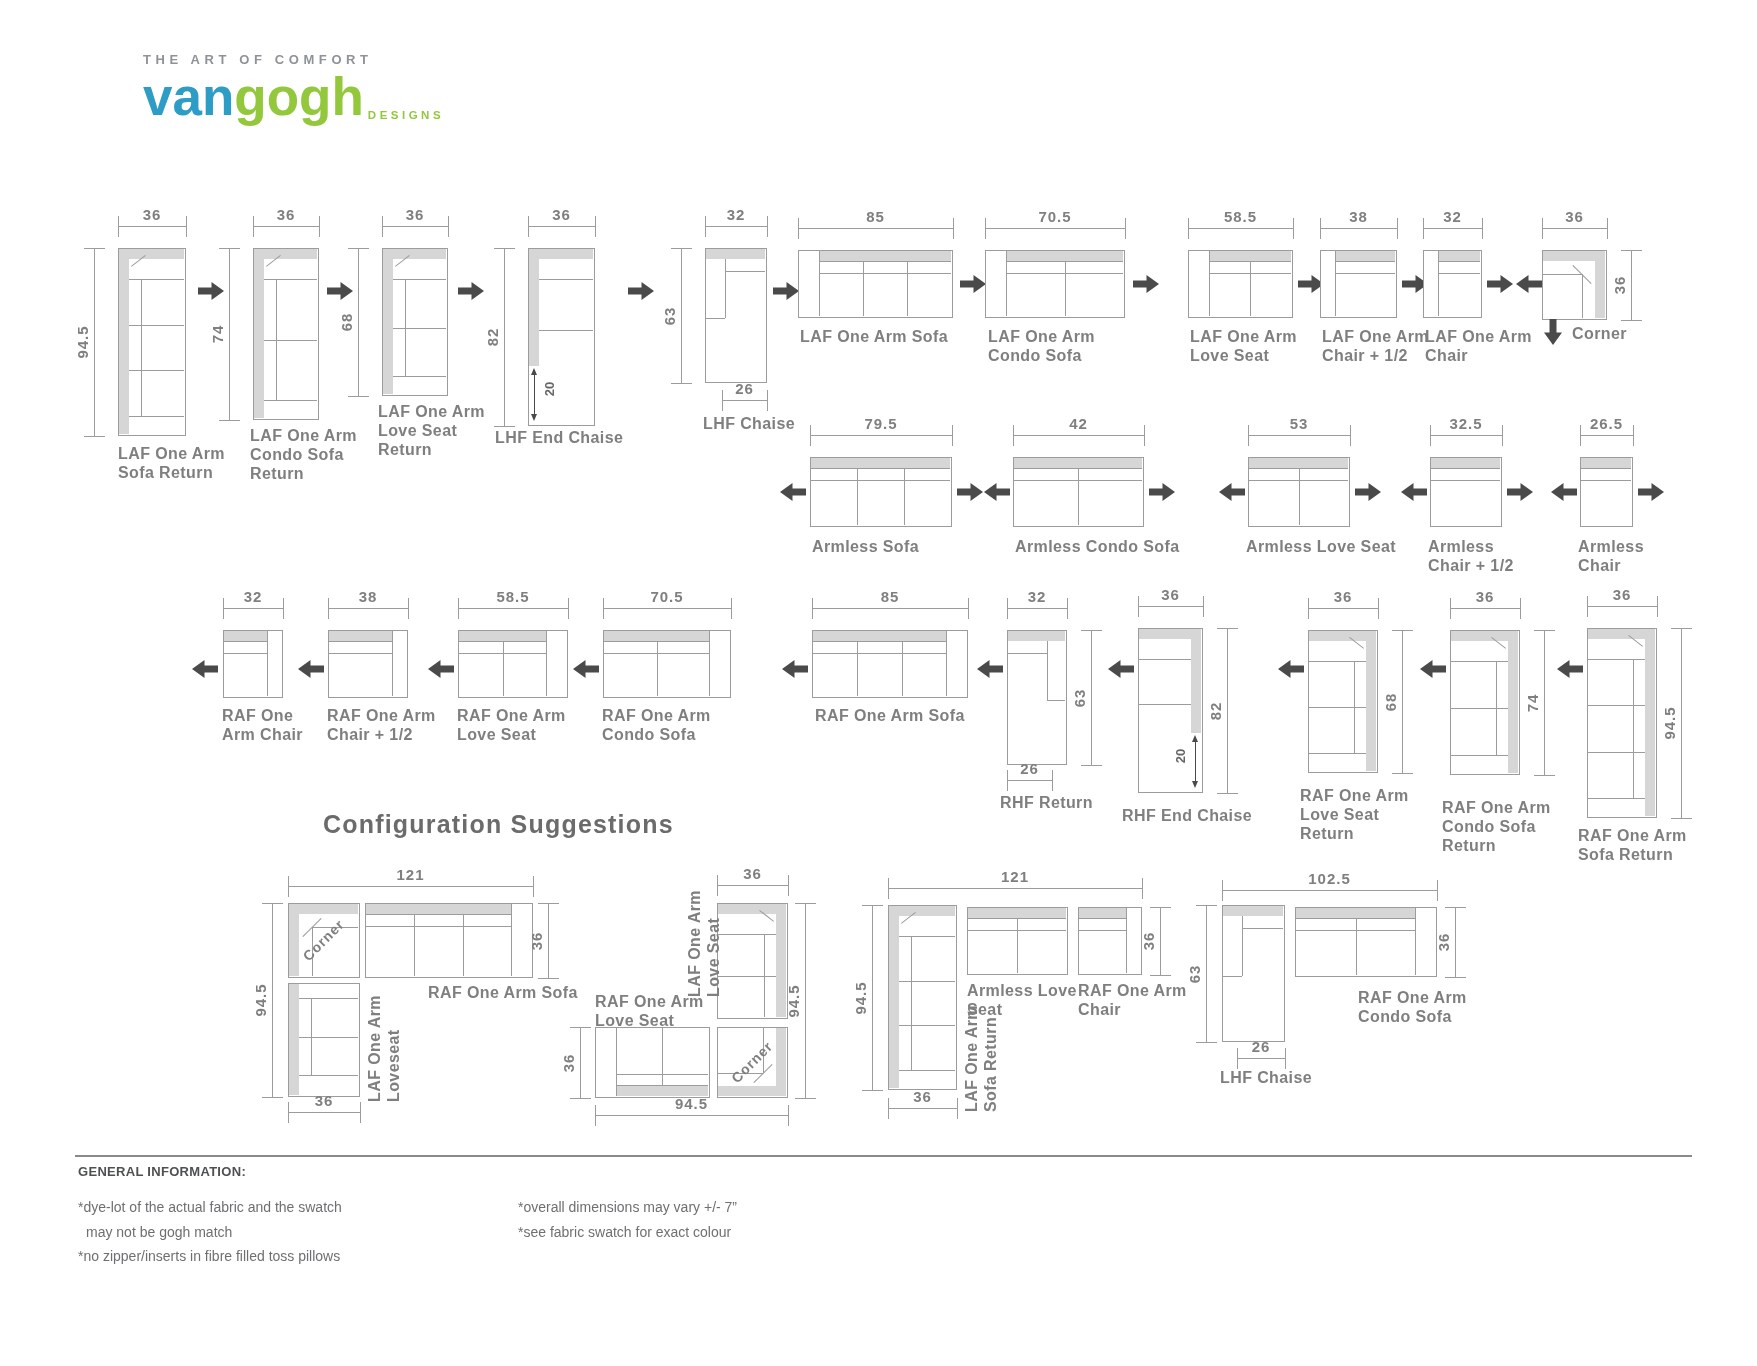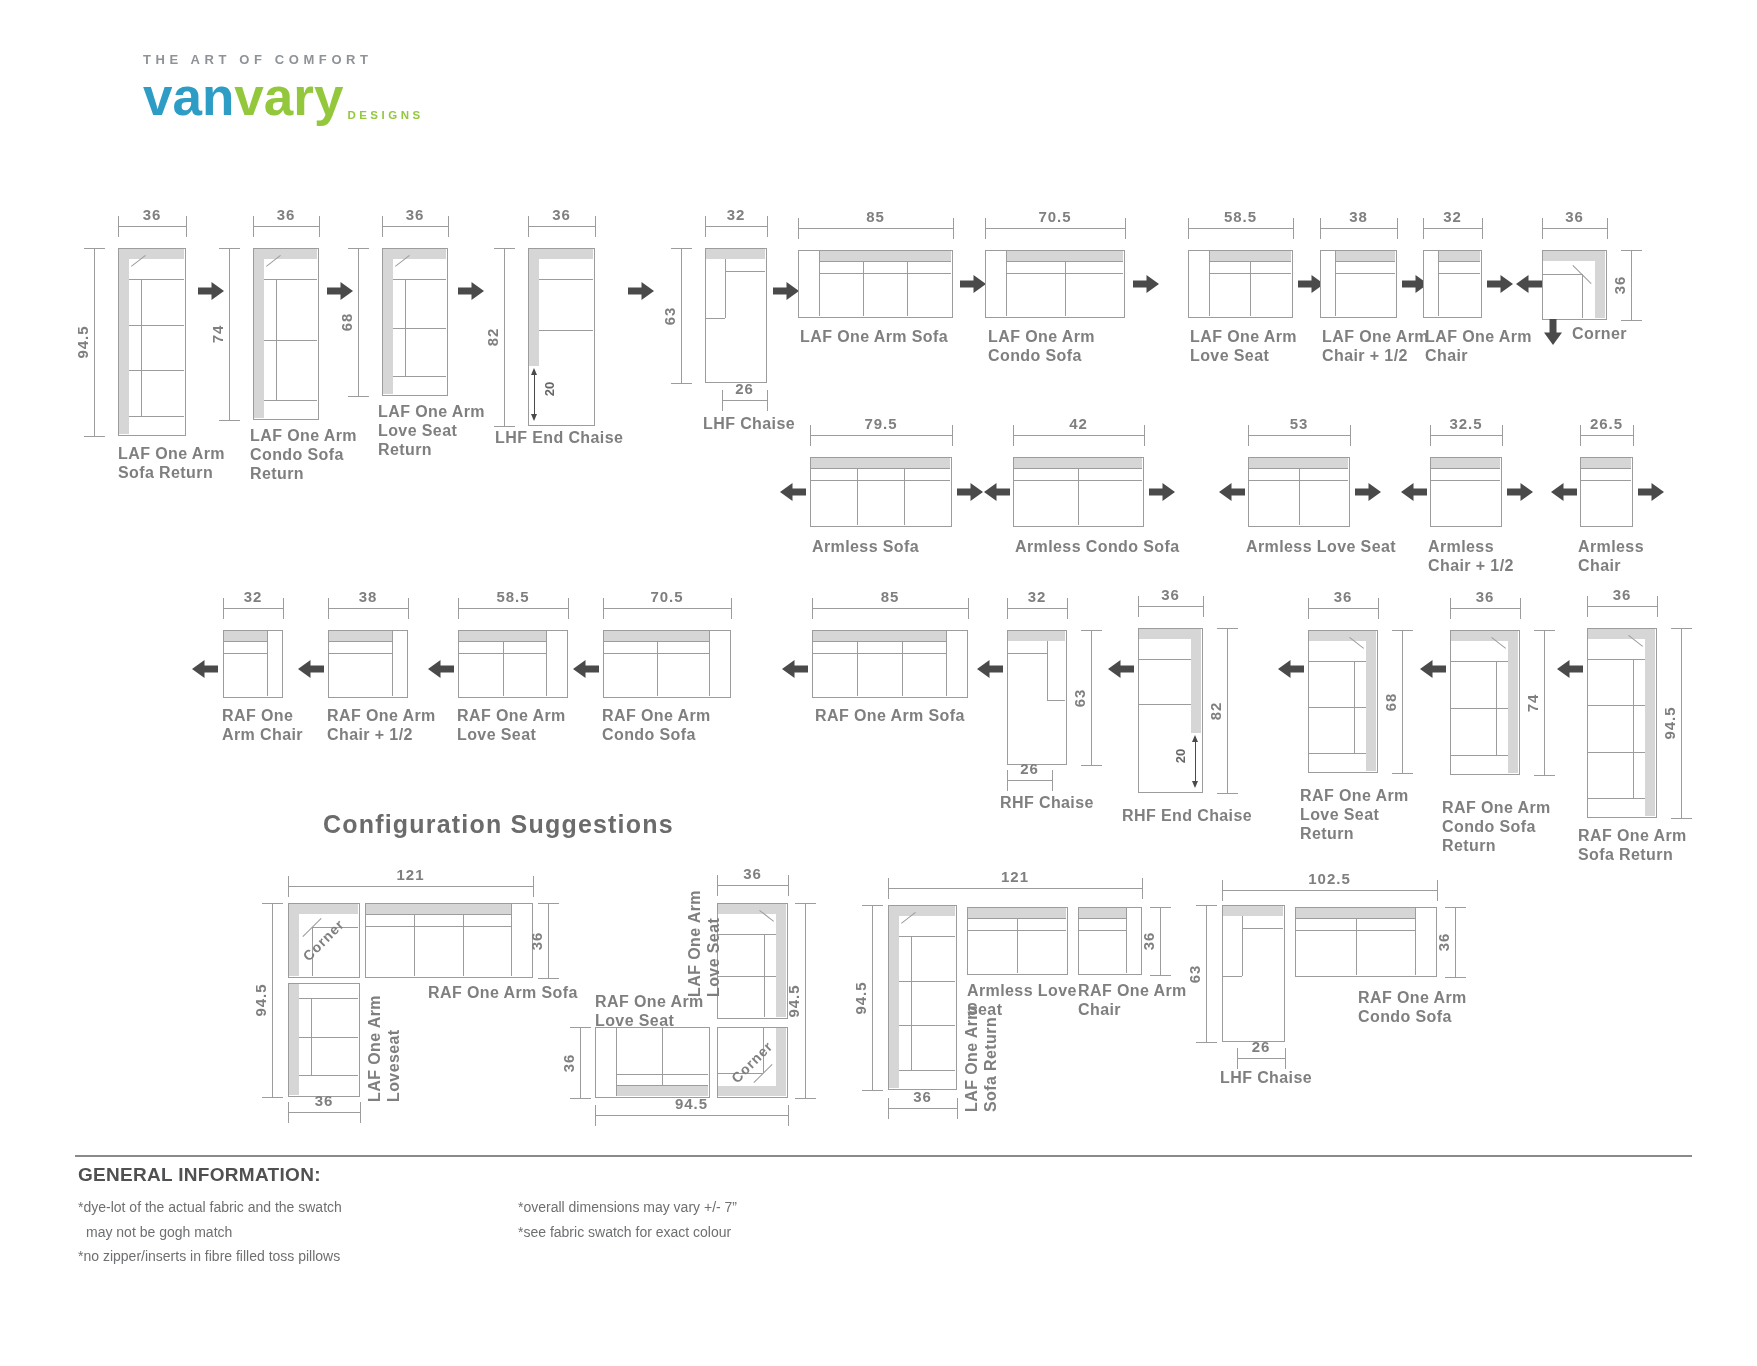--- a/index.html
+++ b/index.html
@@ -13,34 +13,34 @@
   .gogh { color:#93c83d; }
   .designs { display:inline-block; font-size:11.5px; letter-spacing:3.5px; color:#93c83d;
              font-weight:bold; position:relative; top:4px; left:4px; }
   .title { position:absolute; left:620px; top:133px; font-size:45px; font-weight:400;
            color:#57585a; letter-spacing:0.5px; }
   .canvas { position:absolute; left:0; top:0; width:1757px; height:1366px; }
   .config-heading { position:absolute; left:323px; top:810px; font-size:25px; font-weight:bold;
                     color:#6b6b6b; letter-spacing:1.2px; }
   .divider { position:absolute; left:75px; top:1155px; width:1617px; height:2px; background:#8a8a8a; }
   .info { position:absolute; left:78px; top:1164px; width:1200px; }
-  .info-heading { font-size:19px; font-weight:bold; color:#4f5052; letter-spacing:0.3px; }
+  .info-heading { font-size:13px; font-weight:bold; color:#4f5052; letter-spacing:0.3px; }
   .info-col { position:absolute; top:31px; font-size:14px; color:#6e6f71; line-height:24.5px; }
   .info-left { left:0; }
   .info-left .indent { padding-left:8px; }
   .info-right { left:440px; }
   .footer { position:absolute; left:78px; top:1316px; font-size:19px; color:#55565a; }
 </style>
 </head>
 <body>
 
 <div class="page">
   <div class="logo">
     <div class="tagline">THE ART OF COMFORT</div>
-    <div class="wordmark"><span class="van">van</span><span class="gogh">vary</span><span class="designs">DESIGNS</span></div>
+    <div class="wordmark"><span class="van">van</span><span class="gogh">gogh</span><span class="designs">DESIGNS</span></div>
   </div>
 
 
   <div class="canvas">
       <div style="position: absolute; left: 118px; top: 248px; width: 68px; height: 188px; border: 1.5px solid rgb(156, 156, 156); background: rgb(255, 255, 255);">
         <div style="position: absolute; left: 0px; top: 0px; width: 10px; height: 185px; background: rgb(214, 214, 214);"></div>
         <div style="position: absolute; left: 0px; top: 0px; width: 65px; height: 10px; background: rgb(214, 214, 214);"></div>
         <div style="position: absolute; left: 10px; top: 30px; width: 55px; height: 1px; background: rgb(156, 156, 156);"></div>
         <div style="position: absolute; left: 12px; top: 17px; width: 18px; height: 1px; background: rgb(156, 156, 156); transform: rotate(-38deg); transform-origin: 0px 0px;"></div>
         <div style="position: absolute; left: 10px; top: 167px; width: 55px; height: 1px; background: rgb(156, 156, 156);"></div>
@@ -472,21 +472,21 @@
       <div style="position: absolute; left: 1081px; top: 765px; width: 21px; height: 1px; background: rgb(156, 156, 156);"></div>
       <div style="position: absolute; left: 1070px; top: 688.5px; width: 18px; height: 18px; display: flex; align-items: center; justify-content: center; transform: rotate(-90deg); white-space: nowrap; font: bold 15px &quot;Liberation Sans&quot;, sans-serif; color: rgb(127, 127, 127); letter-spacing: 1px;">63</div>
       <div style="position: absolute; left: 1007px; top: 780px; width: 45px; height: 1px; background: rgb(156, 156, 156);"></div>
       <div style="position: absolute; left: 1007px; top: 770px; width: 1px; height: 21px; background: rgb(156, 156, 156);"></div>
       <div style="position: absolute; left: 1052px; top: 770px; width: 1px; height: 21px; background: rgb(156, 156, 156);"></div>
       <div style="position: absolute; left: 1007px; top: 760px; width: 45px; height: 18px; text-align: center; font: bold 15px &quot;Liberation Sans&quot;, sans-serif; color: rgb(127, 127, 127); letter-spacing: 1px;">26</div>
       <div style="position: absolute; left: 977px; top: 660px; width: 26px; height: 18px; transform: rotate(180deg);"><svg width="26" height="18" viewBox="0 0 26 18">
           <path d="M0 5.5h13.5V0L26 9 13.5 18v-5.5H0z" fill="#4a4a4a"></path>
         </svg></div>
       <div style="position: absolute; left: 1000px; top: 793px; font: bold 16px / 19px &quot;Liberation Sans&quot;, sans-serif; color: rgb(127, 127, 127); letter-spacing: 0.4px; white-space: nowrap;">
-        <div>RHF Chaise</div>
+        <div>RHF Return</div>
       </div>
       <div style="position: absolute; left: 1138px; top: 628px; width: 65px; height: 165px; border: 1.5px solid rgb(156, 156, 156); background: rgb(255, 255, 255);">
         <div style="position: absolute; left: 0px; top: 0px; width: 62px; height: 10px; background: rgb(214, 214, 214);"></div>
         <div style="position: absolute; left: 52px; top: 10px; width: 10px; height: 94px; background: rgb(214, 214, 214);"></div>
         <div style="position: absolute; left: 0px; top: 30px; width: 52px; height: 1px; background: rgb(156, 156, 156);"></div>
         <div style="position: absolute; left: 0px; top: 74.52px; width: 52px; height: 1px; background: rgb(156, 156, 156);"></div>
         <div style="position: absolute; left: 56px; top: 110px; width: 1px; height: 46px; background: rgb(74, 74, 74);"></div>
         <div style="position: absolute; left: 53px; top: 106px; width: 0px; height: 0px; border-left: 3.5px solid transparent; border-right: 3.5px solid transparent; border-bottom: 7px solid rgb(74, 74, 74);"></div>
         <div style="position: absolute; left: 53px; top: 152px; width: 0px; height: 0px; border-left: 3.5px solid transparent; border-right: 3.5px solid transparent; border-top: 7px solid rgb(74, 74, 74);"></div>
         <div style="position: absolute; left: 32px; top: 118px; width: 18px; height: 18px; display: flex; align-items: center; justify-content: center; transform: rotate(-90deg); font: bold 13px &quot;Liberation Sans&quot;, sans-serif; color: rgb(102, 102, 102);">20</div>

